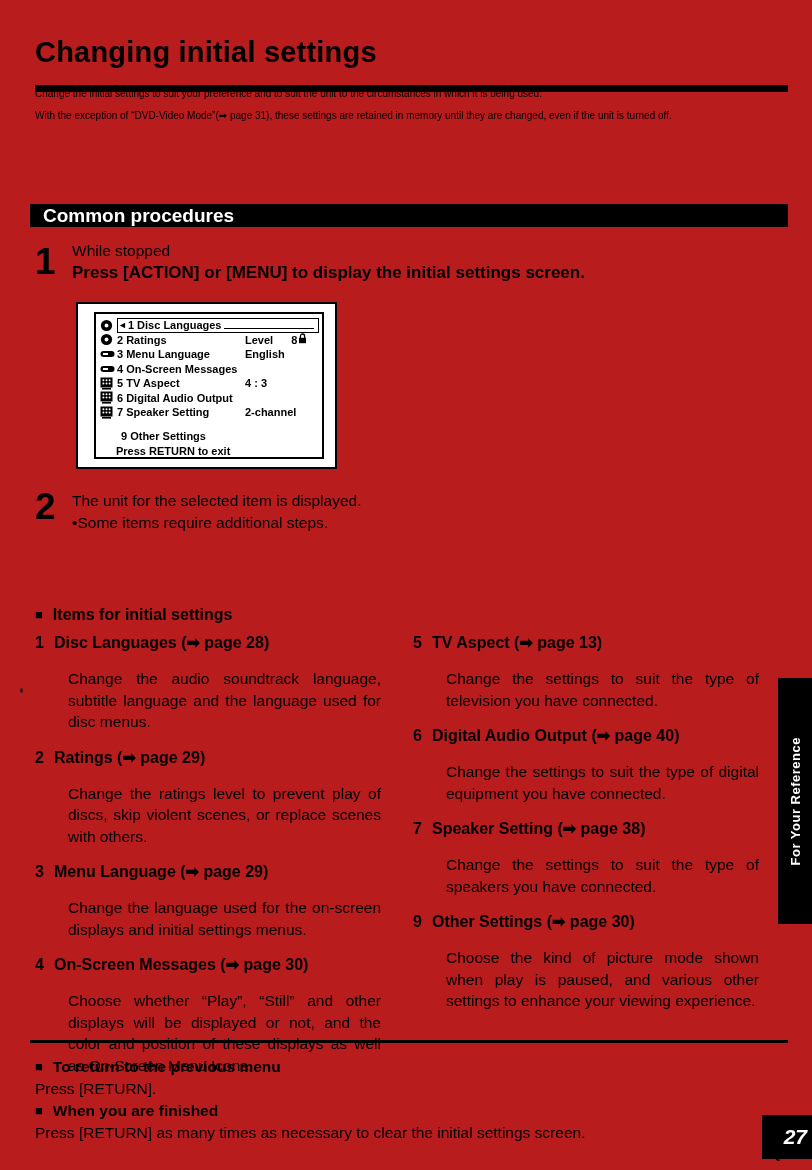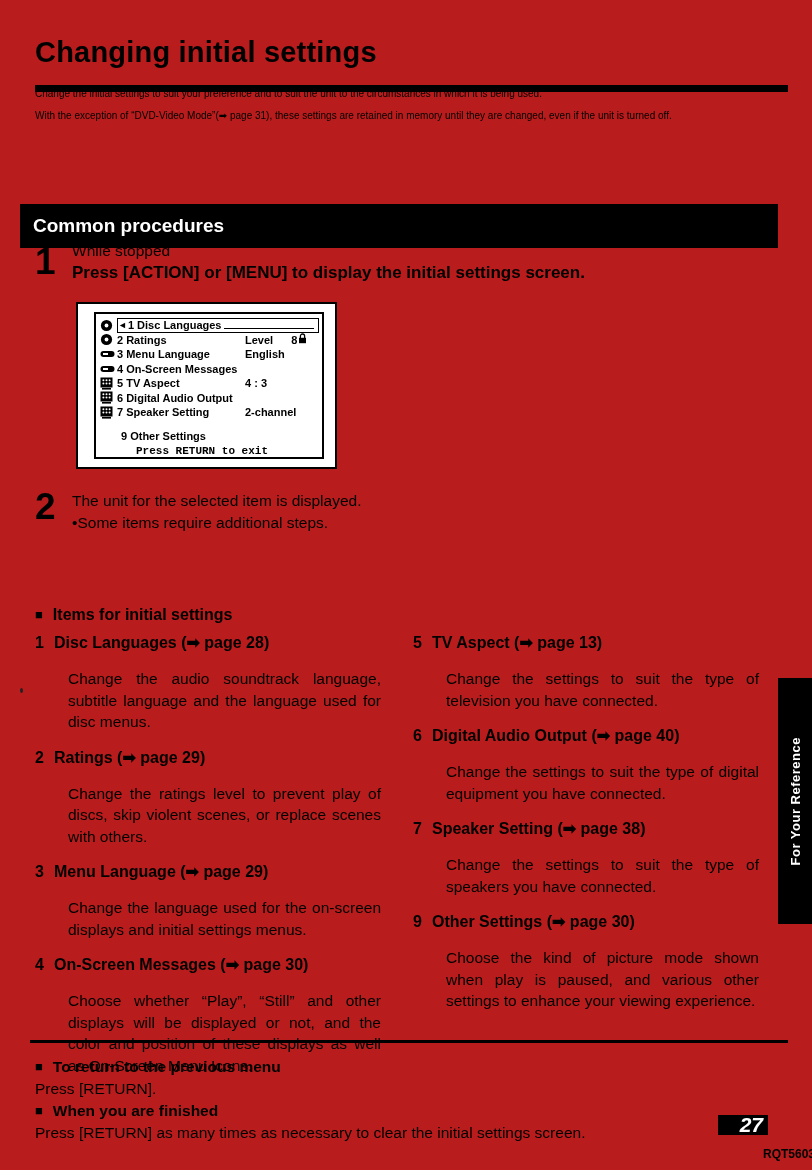--- a/index.html
+++ b/index.html
@@ -19,21 +19,21 @@
   .title-rule{
     position:absolute;left:35px;top:85px;width:753px;height:7px;background:#000;
   }
   .intro{
     position:absolute;left:35px;top:83px;width:753px;
     font-size:10px;line-height:21.5px;
   }
   .intro p{margin:0;}
   
   .cp-bar{
-    position:absolute;left:20px;top:204px;width:758px;height:44px;
+    position:absolute;left:30px;top:204px;width:758px;height:23px;
     background:#000;color:#fff;display:flex;align-items:center;
     font-size:19px;font-weight:bold;padding-left:13px;box-sizing:border-box;
   }
   
   .step{position:absolute;left:35px;width:728px;}
   .step1{top:241px;}
   .step2{top:486px;}
   .stepnum{
     position:absolute;left:0;top:4px;
     font-size:37px;font-weight:bold;line-height:34px;
@@ -59,21 +59,21 @@
   .mlabel{width:128px;white-space:nowrap;}
   .mval{white-space:pre;}
   .selbox{
     flex:1;display:flex;align-items:center;
     border:1.5px solid #000;height:13px;padding:0 1px 0 0;
   }
   .cursor{font-size:9px;margin-right:1px;}
   .trail{flex:1;border-bottom:1.2px solid #000;height:55%;margin:0 3px;}
   .lvl8{margin-left:18px;display:inline-flex;align-items:center;gap:1px;}
   .mfoot1{margin-top:9px;margin-left:21px;height:15px;}
-  .mfoot2{margin-left:36px;height:15px;font-family:Liberation Mono, monospace;}
+  .mfoot2{margin-left:16px;height:15px;}
   
   .items-section{position:absolute;left:35px;top:604px;width:753px;}
   .sec-head{font-size:16px;font-weight:bold;line-height:22px;display:flex;}
   .sq{margin-right:10px;font-size:13px;line-height:22px;}
   .cols{display:flex;gap:18px;margin-top:6px;}
   .col{width:360px;}
   .item{position:relative;}
   .item-h{
     font-size:16px;font-weight:bold;line-height:22px;padding-left:19px;position:relative;
   }
@@ -89,21 +89,21 @@
   
   .side-tab{
     position:absolute;right:0;top:678px;width:34px;height:246px;background:#000;
     display:flex;align-items:center;justify-content:center;
   }
   .side-tab span{
     writing-mode:vertical-rl;transform:rotate(180deg);
     color:#fff;font-size:13px;font-weight:bold;letter-spacing:0.5px;white-space:nowrap;
   }
   .page-badge{
-    position:absolute;left:718px;top:1115px;width:50px;height:20px;background:#000;
+    position:absolute;left:762px;top:1115px;width:50px;height:44px;background:#000;
     color:#fff;display:flex;align-items:center;justify-content:flex-end;
     padding-right:5px;box-sizing:border-box;
     font-size:21px;font-weight:bold;font-style:italic;
   }
   .doc-code{position:absolute;left:763px;top:1147px;font-size:12px;font-weight:bold;}
   .speck{position:absolute;left:20px;top:688px;width:3px;height:5px;background:#222;border-radius:50%;}
 </style>
 </head>
 <body>
 

